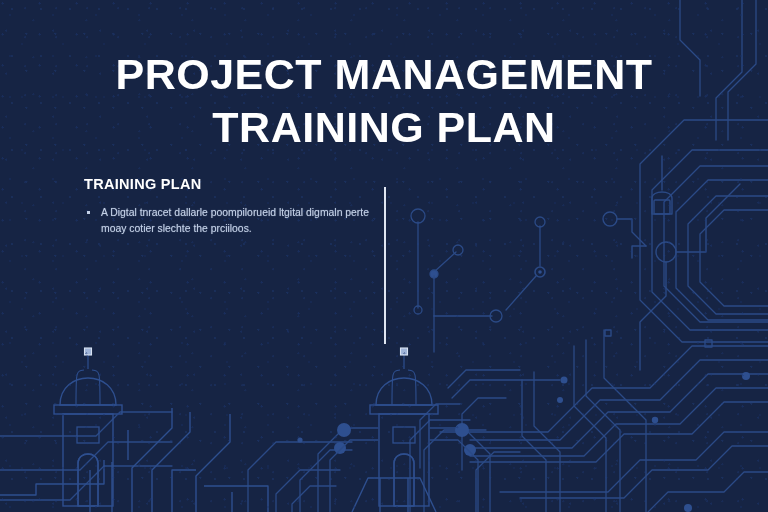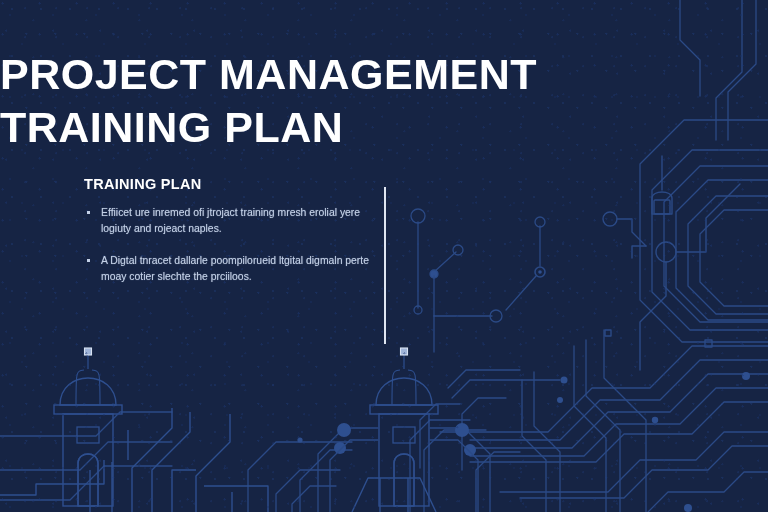--- a/index.html
+++ b/index.html
@@ -36,20 +36,21 @@
     position: absolute;
     inset: 0;
     pointer-events: none;
   }
   
   .title-block {
     position: absolute;
     left: 0;
     top: 48px;
     width: 768px;
+    text-align: center;
     z-index: 5;
   }
   .title-line {
     color: #ffffff;
     font-weight: bold;
     font-size: 43px;
     letter-spacing: 0.5px;
     line-height: 1.24;
     white-space: nowrap;
   }
@@ -274,22 +275,18 @@
     <div class="title-line">TRAINING PLAN</div>
   </div>
 
   <div class="divider-rule"></div>
 
   <div class="body-panel">
     <div class="sub-head">TRAINING PLAN</div>
     <ul class="bullet-list">
       <li class="bullet-item">
         <span class="bullet-mark"></span>
-        <span>Effiicet ure inremed ofi jtrojact training mresh erolial yere logiuty and rojeact naples.</span>
-      </li>
-      <li class="bullet-item">
-        <span class="bullet-mark"></span>
         <span>A Digtal tnracet dallarle poompilorueid ltgital digmaln perte moay cotier slechte the prciiloos.</span>
       </li>
     </ul>
   </div>
 
 </div>
 
 </body></html>

